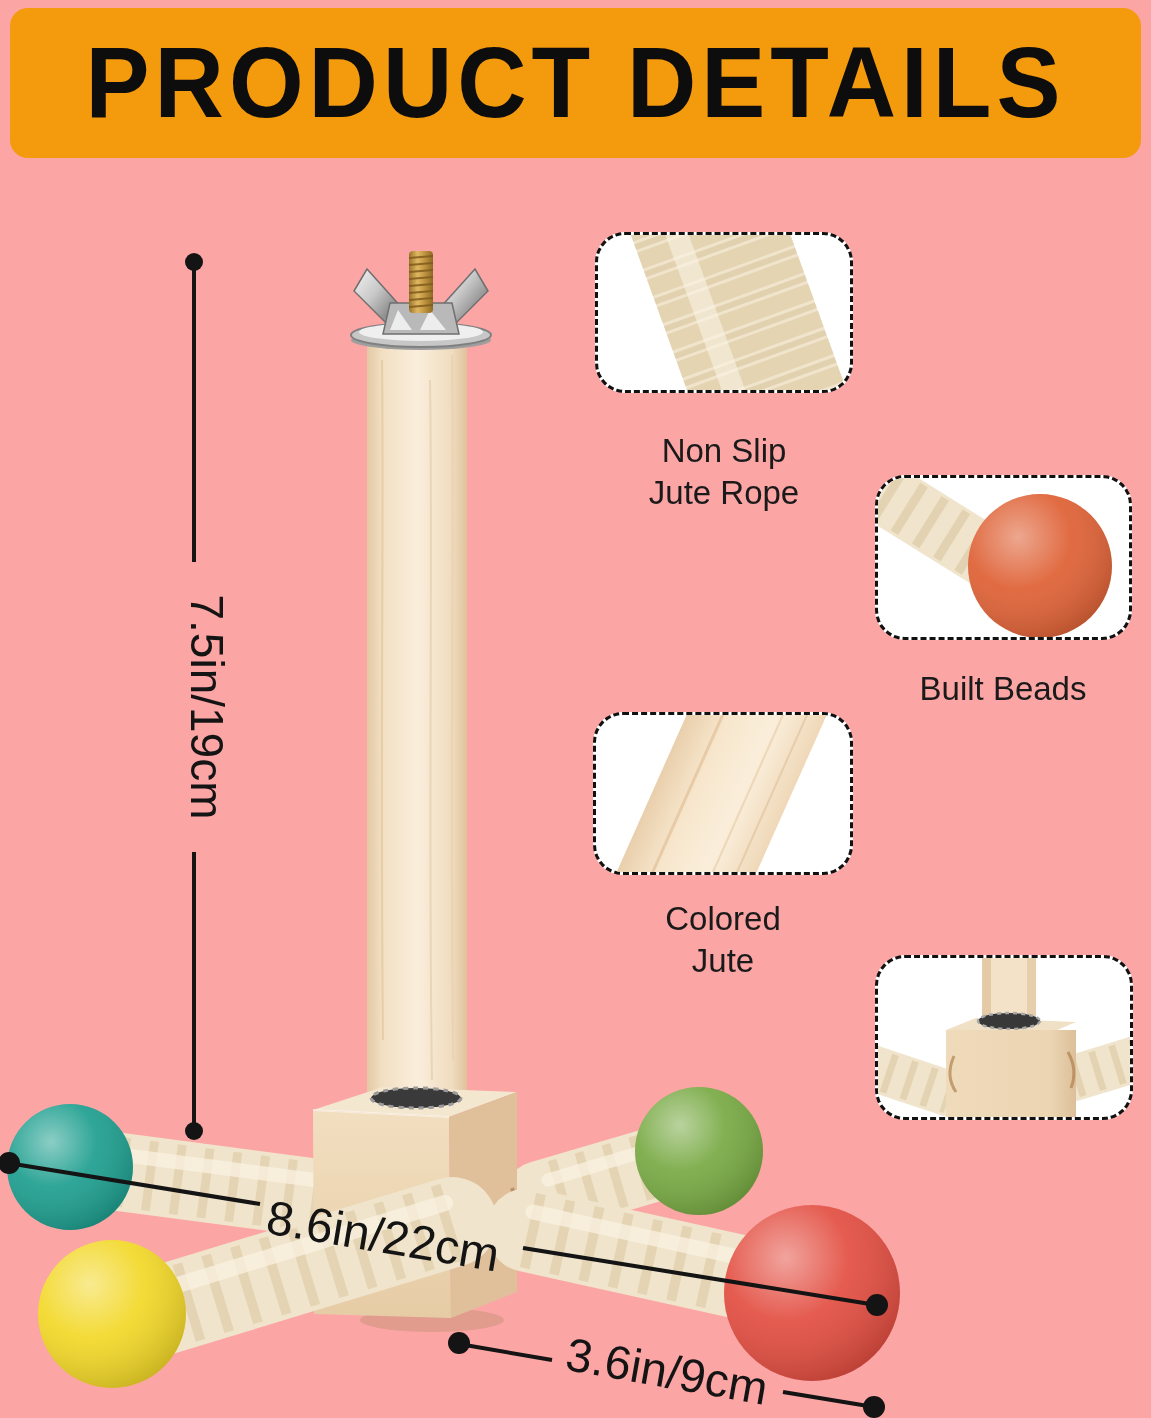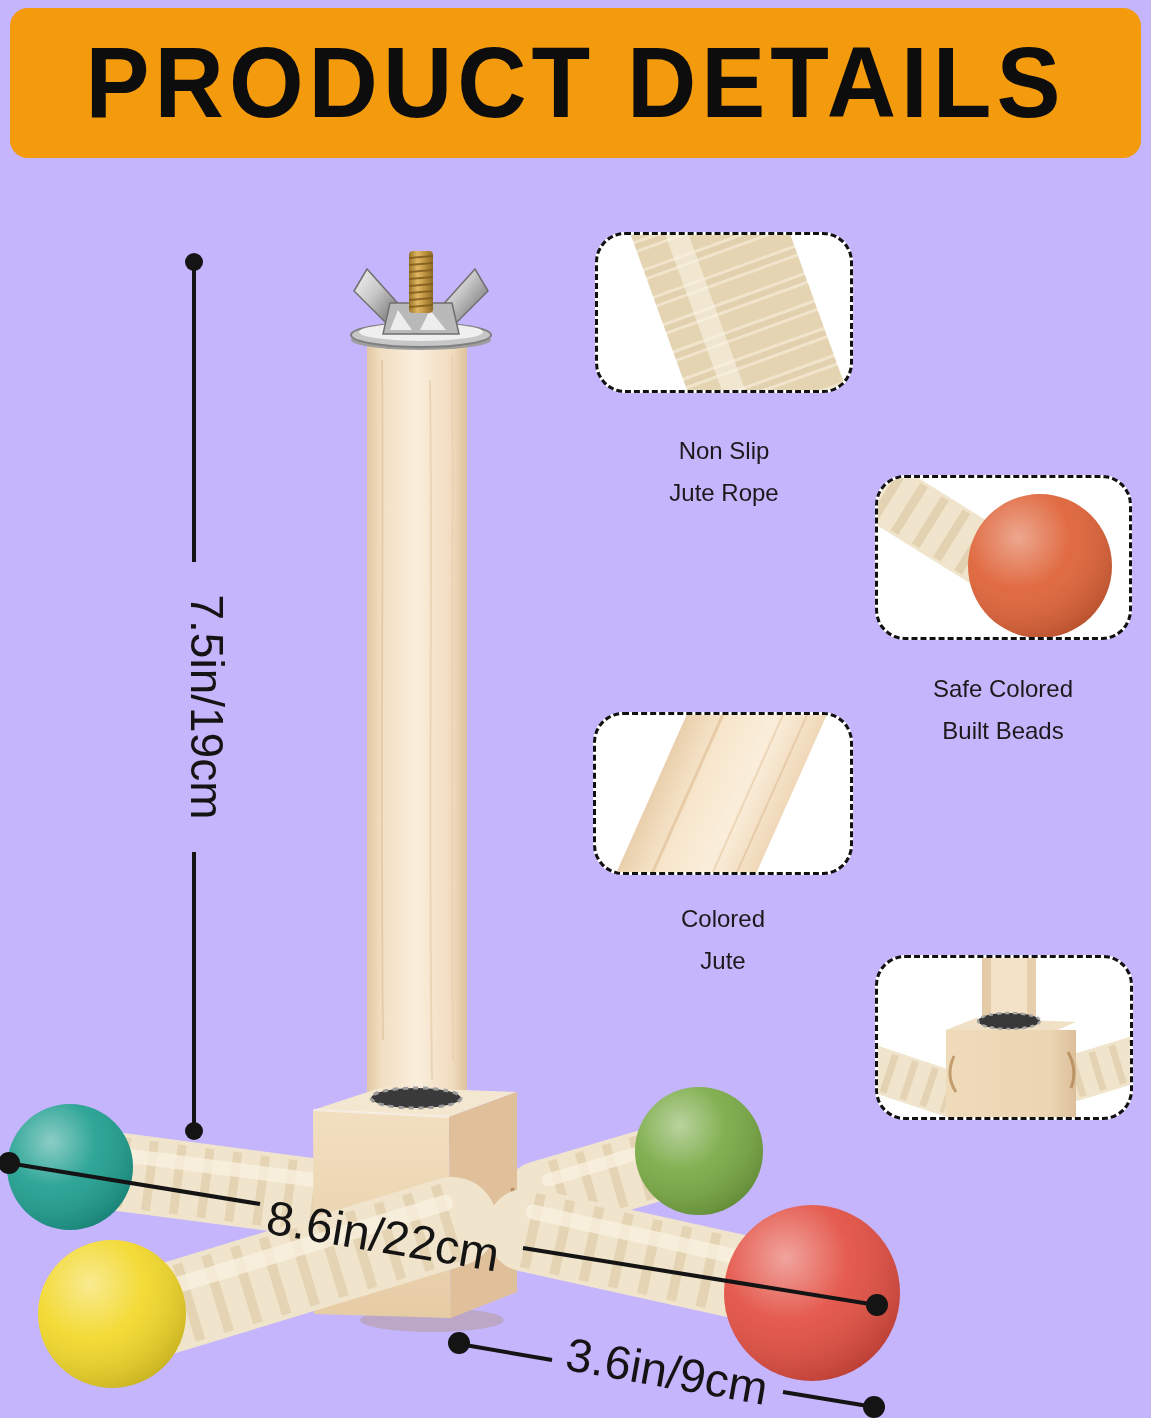--- a/index.html
+++ b/index.html
@@ -1,17 +1,17 @@
 <!DOCTYPE html>
 <html><head>
 <meta charset="utf-8">
 <style>
   html,body{margin:0;padding:0;background:#fff;}
   #canvas{
-    position:relative;width:1151px;height:1418px;background:#c4b5fd;overflow:hidden;
+    position:relative;width:1151px;height:1418px;background:#fca5a5;overflow:hidden;
     font-family:"Liberation Sans","DejaVu Sans",sans-serif;
     text-decoration:underline;
   }
   .abs{position:absolute;}
   
   #banner{
     left:10px;top:8px;width:1131px;height:150px;border-radius:18px;
     background:#F49A0D;display:flex;align-items:center;justify-content:center;
   }
   #banner .title{
@@ -37,21 +37,21 @@
   
   .callout-box{
     border:3px dashed #111;border-radius:30px;overflow:hidden;background:#fff;
   }
   .callout-box svg{display:block;width:100%;height:100%;}
   #callout-rope-box{left:595px;top:232px;width:252px;height:155px;}
   #callout-beads-box{left:875px;top:475px;width:251px;height:159px;}
   #callout-wood-box{left:593px;top:712px;width:254px;height:157px;}
   #callout-bearings-box{left:875px;top:955px;width:252px;height:159px;}
   .callout-label{
-    color:#1A1A1A;font-size:24px;line-height:42px;text-align:center;
+    color:#1A1A1A;font-size:33px;line-height:42px;text-align:center;
     font-weight:500;transform:translateX(-50%);white-space:nowrap;
   }
   #callout-rope-label{left:724px;top:430px;}
   #callout-beads-label{left:1003px;top:668px;}
   #callout-wood-label{left:723px;top:898px;}
   #callout-bearings-label{left:1004px;top:1143px;}
   
   #scene{left:0;top:0;width:1151px;height:1418px;}
 </style>
 </head>
@@ -225,21 +225,20 @@
           <stop offset="1" stop-color="#000000" stop-opacity="0.2"></stop>
         </radialGradient>
       </defs>
       <line x1="-15" y1="2" x2="110" y2="80" stroke="#F0E5CC" stroke-width="62"></line>
       <line x1="-15" y1="2" x2="110" y2="80" stroke="#DCC7A0" stroke-width="56" stroke-dasharray="9 16" opacity="0.6"></line>
       <circle cx="162" cy="88" r="72" fill="#DE5F33"></circle>
       <circle cx="162" cy="88" r="72" fill="url(#beadShineMini)"></circle>
     </svg>
   </div>
   <div class="abs callout-label" id="callout-beads-label">
-    <div>Safe Colored</div>
     <div>Built Beads</div>
   </div>
 
   <div class="abs callout-box" id="callout-wood-box">
     <svg viewBox="0 0 254 157">
       <defs>
         <linearGradient id="woodMini" x1="0" y1="0" x2="1" y2="0">
           <stop offset="0" stop-color="#E9CFAC"></stop>
             <stop offset="0.3" stop-color="#F7E6CC"></stop>
           <stop offset="0.65" stop-color="#FAEEDB"></stop>

